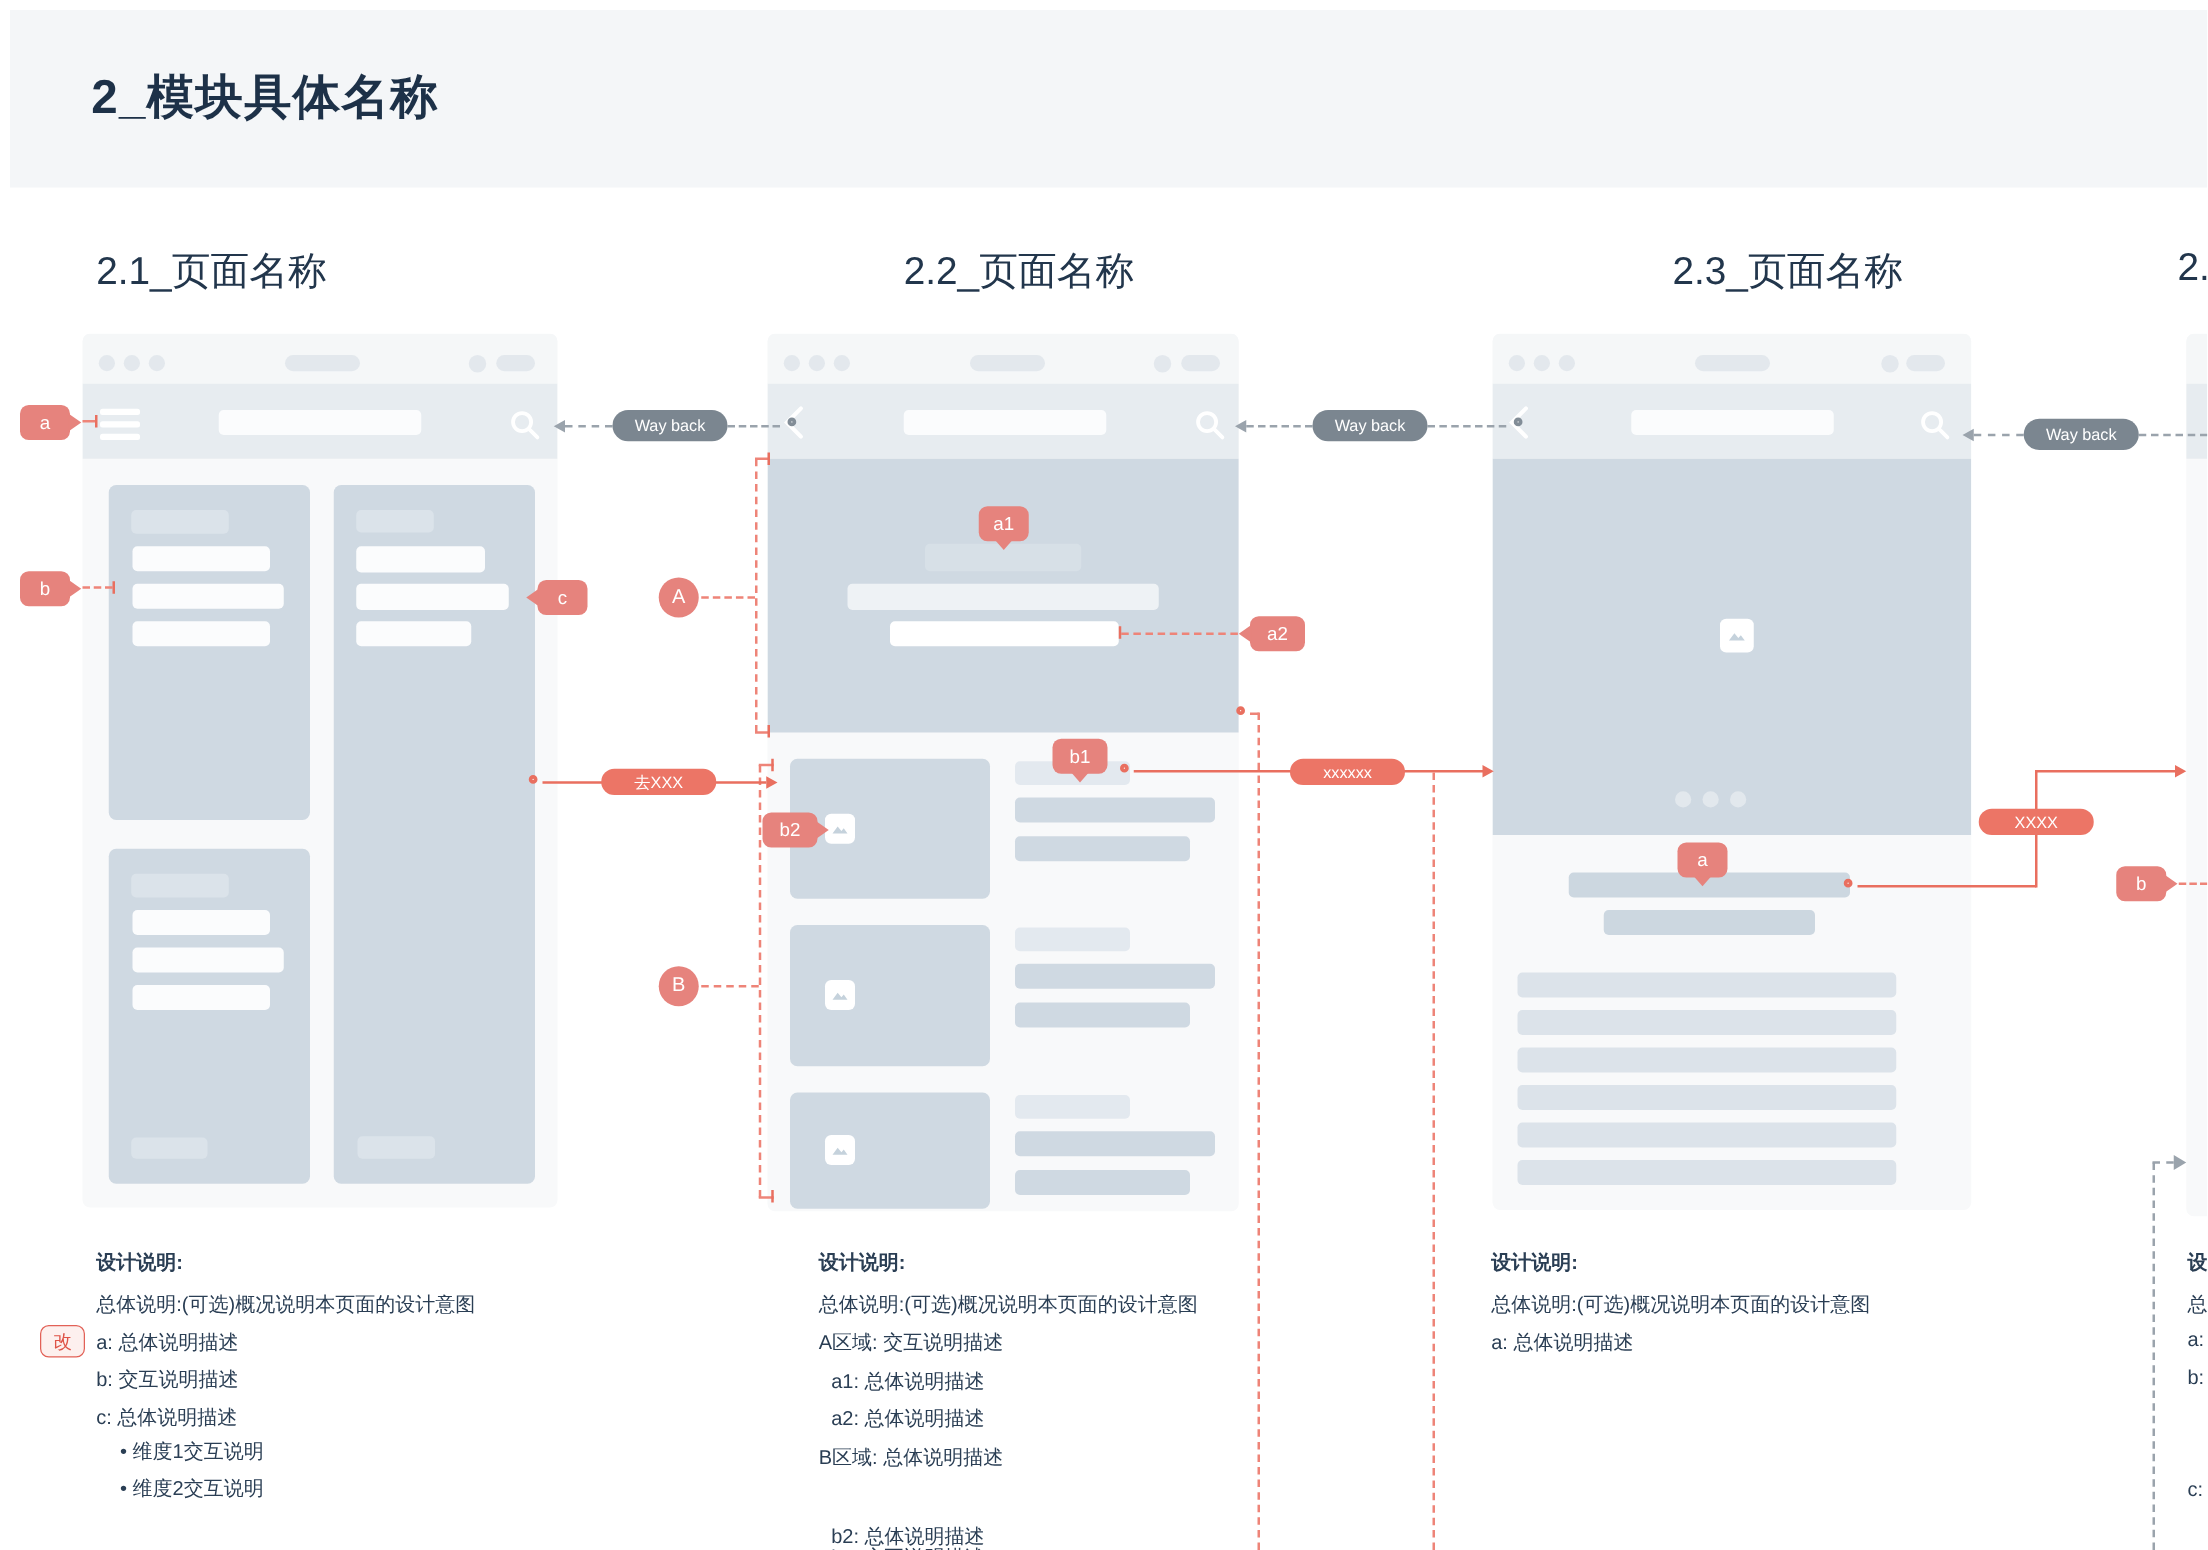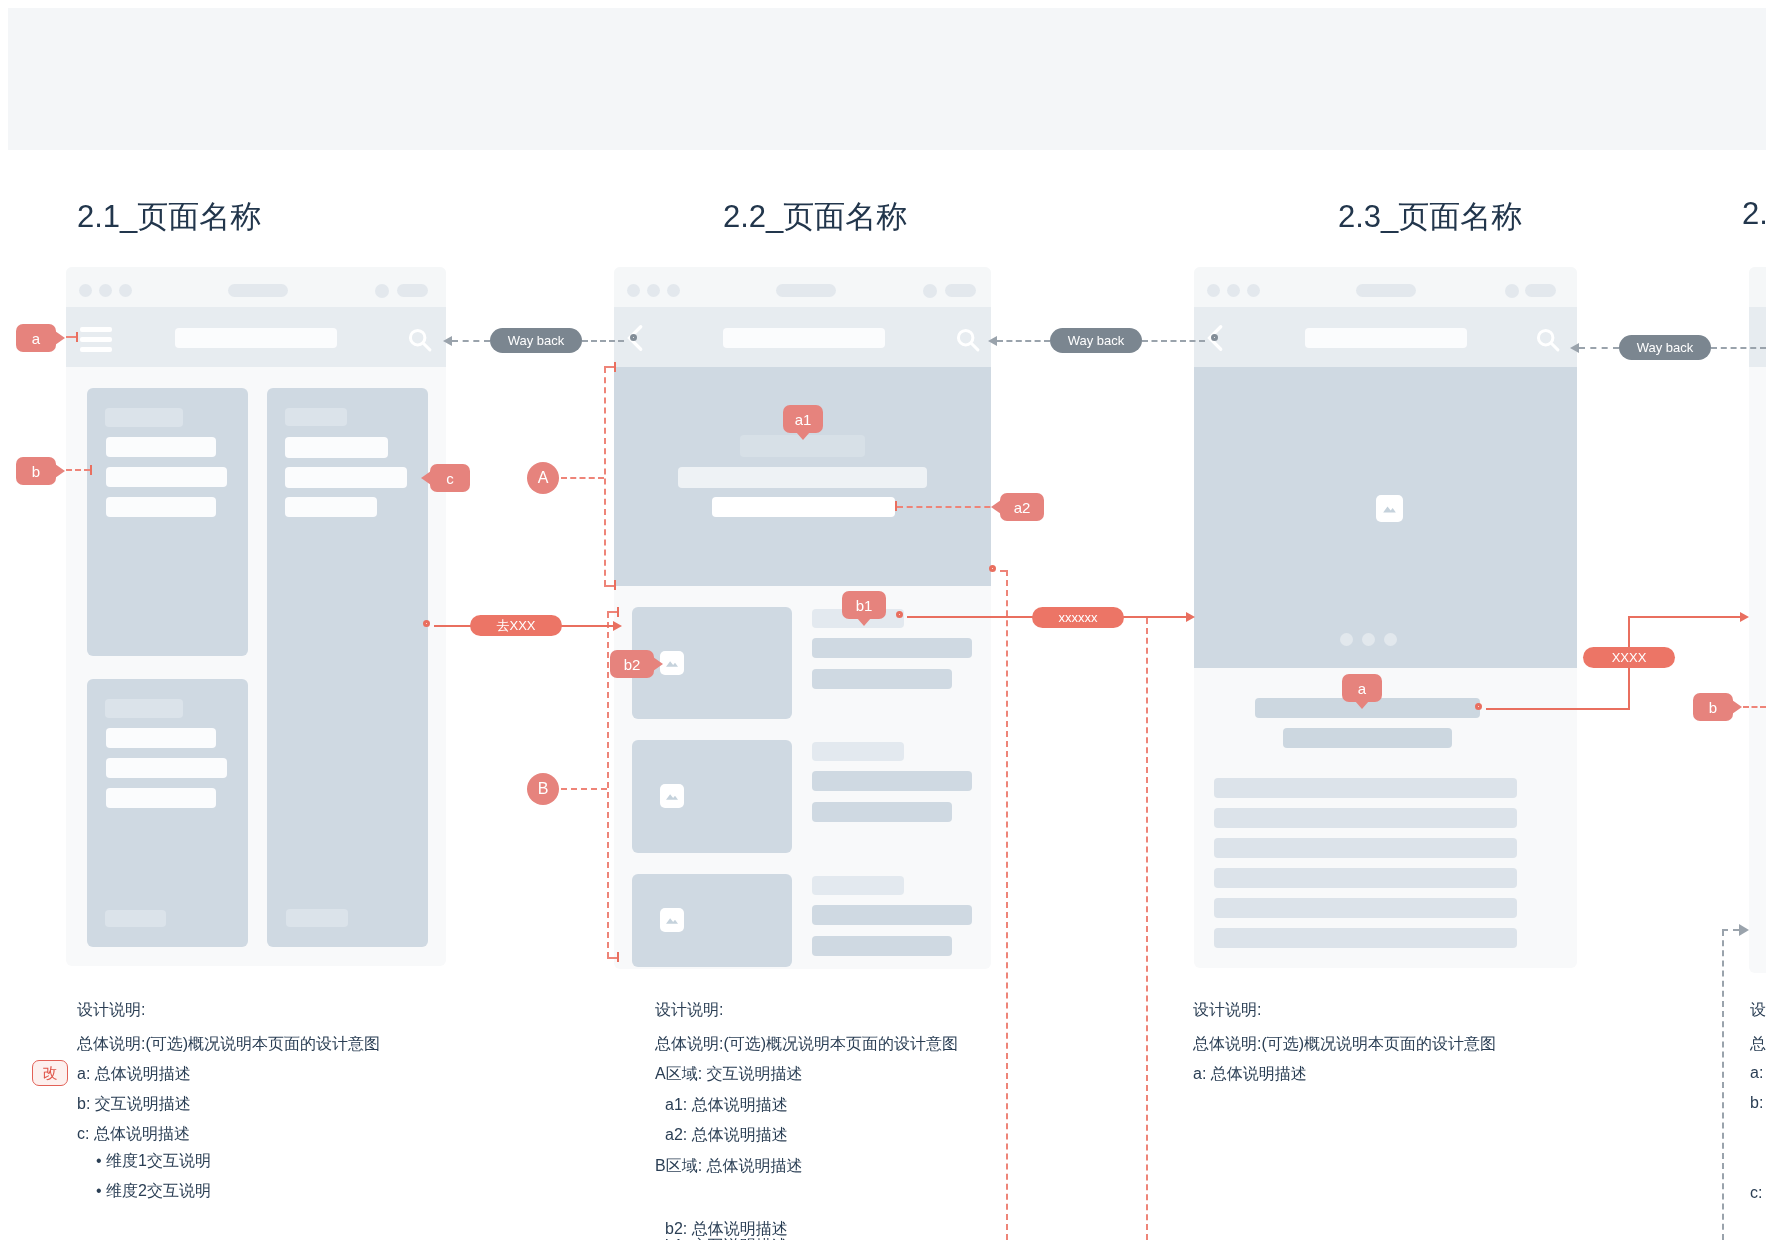--- a/index.html
+++ b/index.html
@@ -58,30 +58,31 @@
   .tick{position:absolute;width:2px;height:10px;background:var(--red-line);z-index:6}
   .arr-r{position:absolute;width:0;height:0;border-top:5px solid transparent;border-bottom:5px solid transparent;
        border-left:9px solid var(--red-line);z-index:6}
   .garr-l{position:absolute;width:0;height:0;border-top:5px solid transparent;border-bottom:5px solid transparent;
        border-right:9px solid var(--gray-line);z-index:6}
   .garr-r{position:absolute;width:0;height:0;border-top:6px solid transparent;border-bottom:6px solid transparent;
        border-left:10px solid var(--gray-line);z-index:6}
 
   
   .note{position:absolute;font-size:16px;color:var(--text);white-space:nowrap}
-  .note-h{font-weight:normal}
+  .note-h{font-weight:bold}
   .rev{position:absolute;left:32px;top:1060px;width:36px;height:26px;border:1.5px solid #e26157;border-radius:7px;
        background:#fdf0ee;color:#df5347;font-size:15px;display:flex;align-items:center;justify-content:center}
 </style>
 </head>
 <body>
 
 <div id="canvas">
 
   <div class="band"></div>
+  <h1 class="ptitle">2_模块具体名称</h1>
 
   <div class="stitle" style="left:77px">2.1_页面名称</div>
   <div class="stitle" style="left:723px">2.2_页面名称</div>
   <div class="stitle" style="left:1338px">2.3_页面名称</div>
   <div class="stitle" style="left:1742px">2.</div>
 
   <div class="wf" style="left:66px;top:267px;width:380px;height:699px">
     <div class="chrome">
       <span class="dot" style="left:13px;top:17px;width:13px;height:13px"></span>
       <span class="dot" style="left:33px;top:17px;width:13px;height:13px"></span>
@@ -276,21 +277,21 @@
     </div>
   <div class="hdash" style="left:561px;top:788px;width:46px"></div>
   <div class="vdash" style="left:607px;top:612px;height:346px"></div>
   <div class="hdash" style="left:607px;top:611px;width:12px"></div>
   <div class="tick" style="left:617px;top:607px"></div>
   <div class="hdash" style="left:607px;top:957px;width:12px"></div>
   <div class="tick" style="left:617px;top:952px"></div>
 
   <div class="node" style="left:423px;top:620px"></div>
   <div class="hsolid" style="left:434px;top:625px;width:179px"></div>
-  <div class="rpill" style="left:470px;top:615px">去XXX</div>
+  <div class="rpill" style="left:481px;top:615px">去XXX</div>
   <div class="arr-r" style="left:613px;top:621px"></div>
 
   <div class="tag pin" style="left:783px;top:405px;width:40px">
       <span>a1</span>
     </div>
   <div class="tag tag-l" style="left:1000px;top:493px;width:44px">
       <span>a2</span>
     </div>
   <div class="hdash" style="left:897px;top:506px;width:103px"></div>
   <div class="tick" style="left:895px;top:501px"></div>

